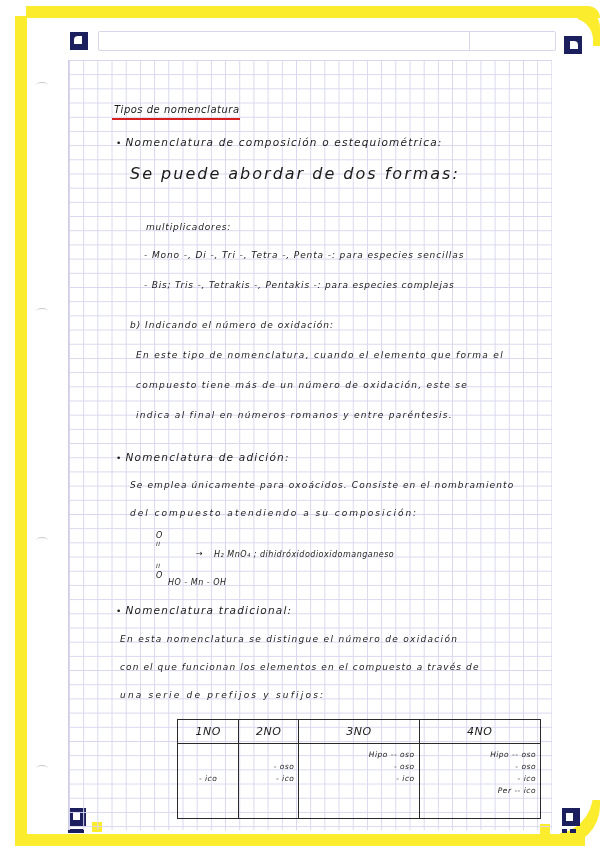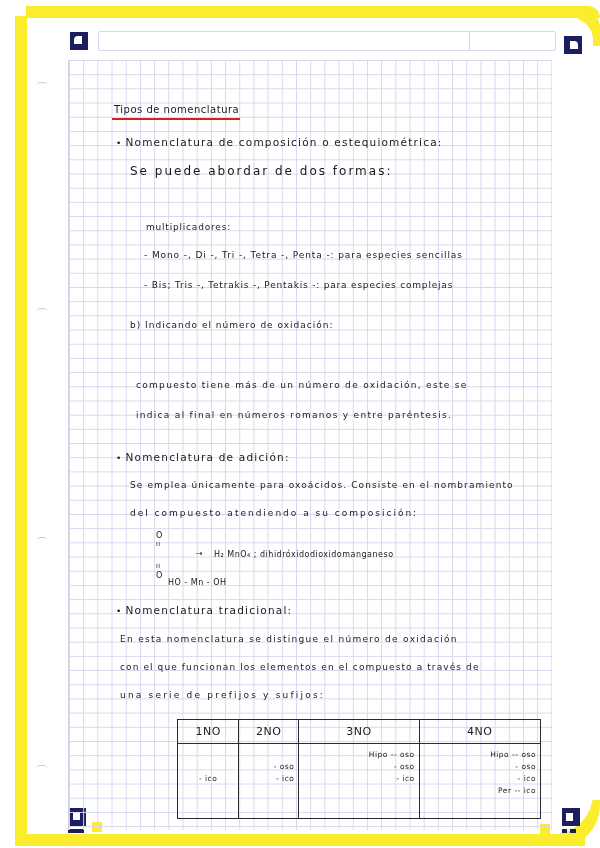--- a/index.html
+++ b/index.html
@@ -47,21 +47,21 @@
     background-image:
       linear-gradient(to right, #d9d7ee 1px, transparent 1px),
       linear-gradient(to bottom, #d9d7ee 1px, transparent 1px);
     background-size: 14.2px 14.2px;
     border-left: 1px solid #cfcde6;
   }
 
   .punch { position: absolute; left: 36px; width: 12px; height: 6px; border-top: 1px solid #c8c8c8; border-radius: 50% 50% 0 0; }
   .p1 { top: 82px; } .p2 { top: 308px; } .p3 { top: 537px; } .p4 { top: 765px; }
 
-  .content { position: absolute; left: 0; top: 0; width: 600px; height: 660px; font-family: "DejaVu Sans", sans-serif; }
+  .content { position: absolute; left: 0; top: 0; width: 600px; height: 660px; font-family: "DejaVu Sans", sans-serif; font-style: italic; }
   .line { position: absolute; white-space: nowrap; font-size: 10.5px; color: #1a1a1a; letter-spacing: 1.2px; }
   .title { left: 114px; top: 104px; font-size: 10px; letter-spacing: 0.5px; }
   .title-underline { position: absolute; left: 112px; top: 118px; width: 128px; height: 2px; background: #d62020; }
 
   .bullet::before { content: "•"; margin-right: 3px; font-size: 9px; }
   .small { font-size: 9px; letter-spacing: 0.8px; }
   .chem { font-size: 8px; letter-spacing: 0.5px; }
 
   table.nomen {
     position: absolute; left: 177px; top: 719px; width: 364px; height: 100px;
@@ -112,26 +112,27 @@
 <div class="yel-sq ys-bl"></div>
 <div class="yel-sq ys-br"></div>
 
 <div class="grid"></div>
 
 <div class="content">
   <div class="line title">Tipos de nomenclatura</div>
   <div class="title-underline"></div>
 
   <div class="line bullet" style="left:116px; top:136px;"><span>Nomenclatura de composición o estequiométrica:</span></div>
-  <div class="line" style="left:130px; top:164px; font-size:12px; letter-spacing:2px;">Se puede abordar de dos formas:</div>
+  <div class="line" style="left:130px; top:164px; font-size:16px; letter-spacing:2px;">Se puede abordar de dos formas:</div>
   <div class="line small" style="left:146px; top:222px;">multiplicadores:</div>
   <div class="line small" style="left:144px; top:250px; letter-spacing:0.9px;">- Mono -, Di -, Tri -, Tetra -, Penta -: para especies sencillas</div>
   <div class="line small" style="left:144px; top:280px; letter-spacing:0.8px;">- Bis; Tris -, Tetrakis -, Pentakis -: para especies complejas</div>
 
   <div class="line small" style="left:130px; top:320px; letter-spacing:1px;">b) Indicando el número de oxidación:</div>
+  <div class="line small" style="left:136px; top:350px; letter-spacing:1.3px;">En este tipo de nomenclatura, cuando el elemento que forma el</div>
   <div class="line small" style="left:136px; top:410px; letter-spacing:1.3px;">indica al final en números romanos y entre paréntesis.</div>
   <div class="line small" style="left:136px; top:380px; letter-spacing:1.3px;">compuesto tiene más de un número de oxidación, este se</div>
 
   <div class="line bullet" style="left:116px; top:451px;"><span>Nomenclatura de adición:</span></div>
   <div class="line small" style="left:130px; top:480px; letter-spacing:1.1px;">Se emplea únicamente para oxoácidos. Consiste en el nombramiento</div>
   <div class="line small" style="left:130px; top:508px; letter-spacing:2px;">del compuesto atendiendo a su composición:</div>
 
   <div class="line chem" style="left:156px; top:531px;">O</div>
   <div class="line chem" style="left:156px; top:540px; font-size:6px;">II</div>
   <div class="line chem" style="left:128px; top:578px;margin-left:40px;">HO - Mn - OH</div>

